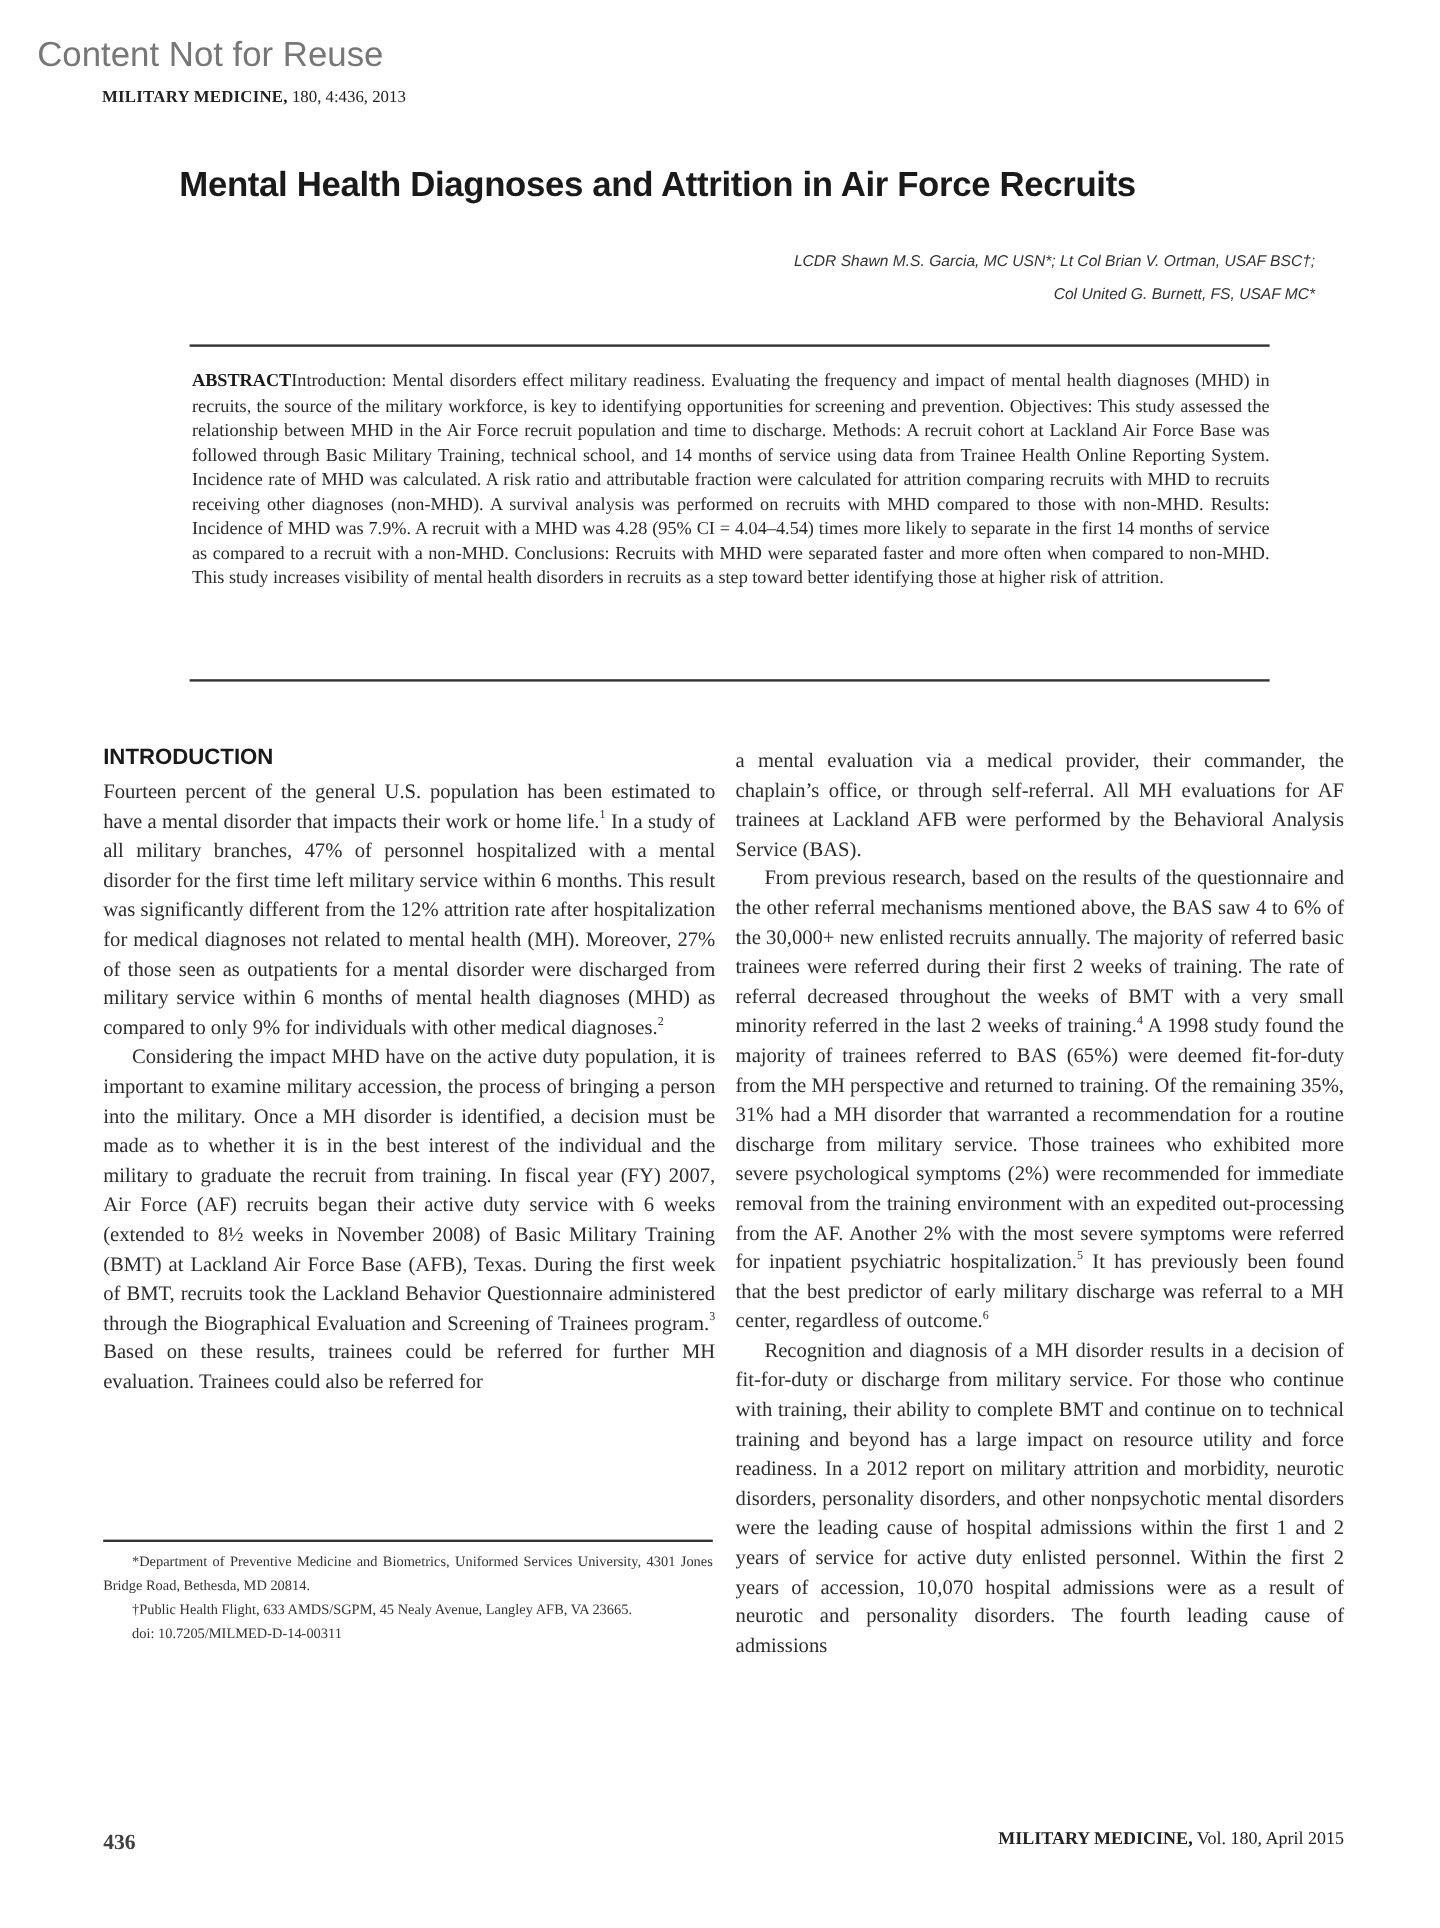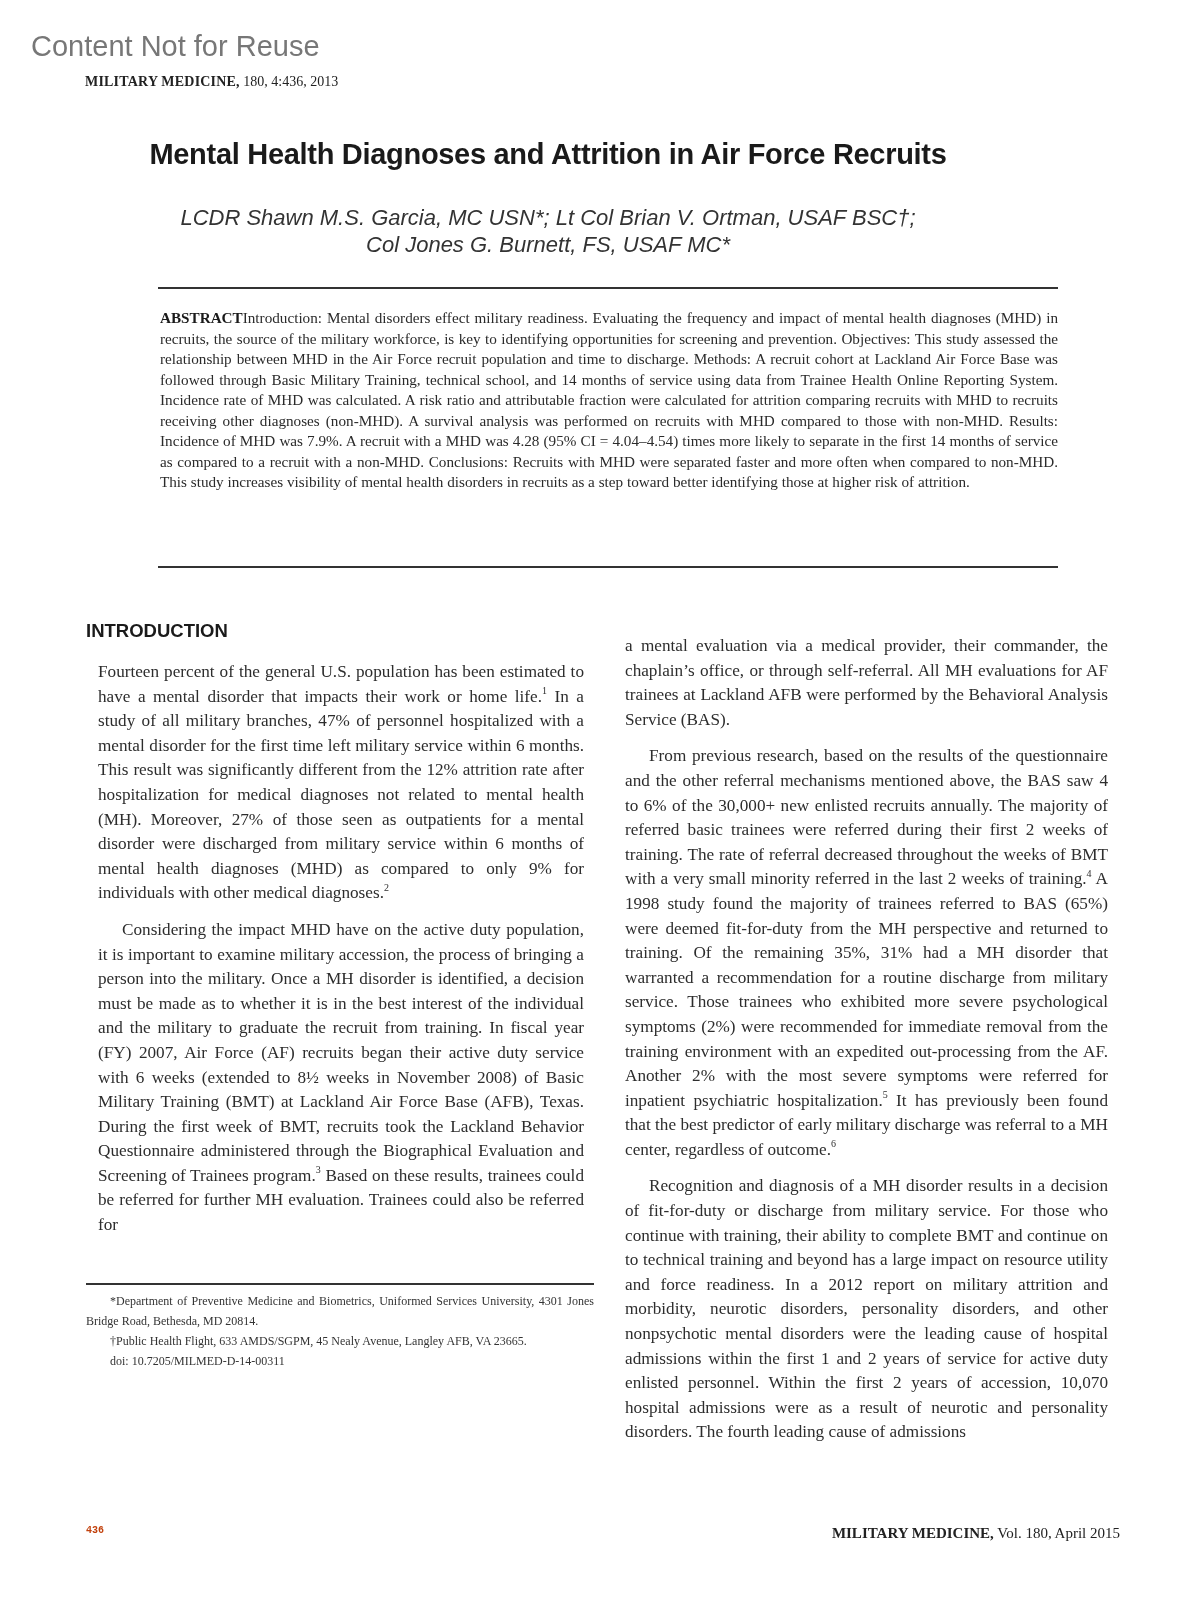--- a/index.html
+++ b/index.html
@@ -1,49 +1,49 @@
 <!DOCTYPE html>
 <html><head>
 <meta charset="utf-8">
 <style>
   html, body { margin:0; padding:0; background:#ffffff; }
   body { width:1200px; height:1607px; position:relative; overflow:hidden; color:#2a2a2a; }
   .watermark { position:absolute; left:31px; top:30px; font-size:29px; color:#777; font-family:"Liberation Sans", sans-serif; }
   .running-head { position:absolute; left:85px; top:74px; font-size:14px; font-family:"Liberation Serif", serif; color:#222; }
   .running-head b { font-weight:bold; letter-spacing:0.2px; }
   .title { position:absolute; left:0; width:1096px; top:138px; text-align:center; font-family:"Liberation Sans", sans-serif; font-weight:bold; font-size:29px; color:#1a1a1a; letter-spacing:-0.3px; }
-  .authors { position:absolute; left:0; width:1096px; top:204px; text-align:center; font-family:"Liberation Sans", sans-serif; font-style:italic; font-size:22px; line-height:27px; color:#333; }
+  .authors { position:absolute; left:0; width:1096px; top:204px; text-align:right; font-family:"Liberation Sans", sans-serif; font-style:italic; font-size:13px; line-height:27px; color:#333; }
   .rule { position:absolute; height:2px; background:#333; }
   .abstract { position:absolute; left:160px; width:898px; top:308px; font-family:"Liberation Serif", serif; font-size:15.2px; line-height:20.5px; text-align:justify; color:#2a2a2a; }
   .abstract .label { font-weight:bold; color:#1a1a1a; }
   .col { position:absolute; font-family:"Liberation Serif", serif; font-size:17.2px; line-height:24.6px; text-align:justify; color:#2d2d2d; }
-  .col p { margin:12px; }
+  .col p { margin:0; }
   .col p.indent { text-indent:24px; }
   .col-left { left:86px; width:510px; top:648px; }
   .col-right { left:613px; width:507px; top:622px; }
   .section-heading { position:absolute; left:86px; top:620px; font-family:"Liberation Sans", sans-serif; font-weight:bold; font-size:18.5px; color:#1a1a1a; }
   sup { font-size:10px; line-height:0; position:relative; top:-1px; }
   .footnotes { position:absolute; left:86px; width:508px; top:1291px; font-family:"Liberation Serif", serif; font-size:12px; line-height:20px; text-align:justify; color:#333; }
   .footnotes p { margin:0; text-indent:24px; }
-  .footer-left { position:absolute; left:86px; top:1525px; font-family:Liberation Mono, monospace; font-weight:bold; font-size:10px; color:#c2410c; }
+  .footer-left { position:absolute; left:86px; top:1525px; font-family:Liberation Serif, serif; font-weight:bold; font-size:18px; color:#404040; }
   .footer-right { position:absolute; right:80px; top:1525px; font-family:"Liberation Serif", serif; font-size:15px; color:#222; }
   .footer-right b { font-weight:bold; }
 </style>
 </head>
 <body>
 
 <div class="watermark">Content Not for Reuse</div>
 
 <div class="running-head"><b>MILITARY MEDICINE,</b><span> 180, 4:436, 2013</span></div>
 
 <div class="title">Mental Health Diagnoses and Attrition in Air Force Recruits</div>
 
 <div class="authors">
   <div>LCDR Shawn M.S. Garcia, MC USN*; Lt Col Brian V. Ortman, USAF BSC†;</div>
-  <div>Col Jones G. Burnett, FS, USAF MC*</div>
+  <div>Col United G. Burnett, FS, USAF MC*</div>
 </div>
 
 <div class="rule" style="left:158px; width:900px; top:287px;"></div>
 
 <div class="abstract"><span class="label">ABSTRACT</span><span>Introduction: Mental disorders effect military readiness. Evaluating the frequency and impact of mental health diagnoses (MHD) in recruits, the source of the military workforce, is key to identifying opportunities for screening and prevention. Objectives: This study assessed the relationship between MHD in the Air Force recruit population and time to discharge. Methods: A recruit cohort at Lackland Air Force Base was followed through Basic Military Training, technical school, and 14 months of service using data from Trainee Health Online Reporting System. Incidence rate of MHD was calculated. A risk ratio and attributable fraction were calculated for attrition comparing recruits with MHD to recruits receiving other diagnoses (non-MHD). A survival analysis was performed on recruits with MHD compared to those with non-MHD. Results: Incidence of MHD was 7.9%. A recruit with a MHD was 4.28 (95% CI = 4.04–4.54) times more likely to separate in the first 14 months of service as compared to a recruit with a non-MHD. Conclusions: Recruits with MHD were separated faster and more often when compared to non-MHD. This study increases visibility of mental health disorders in recruits as a step toward better identifying those at higher risk of attrition.</span></div>
 
 <div class="rule" style="left:158px; width:900px; top:566px;"></div>
 
 <div class="section-heading">INTRODUCTION</div>
 

